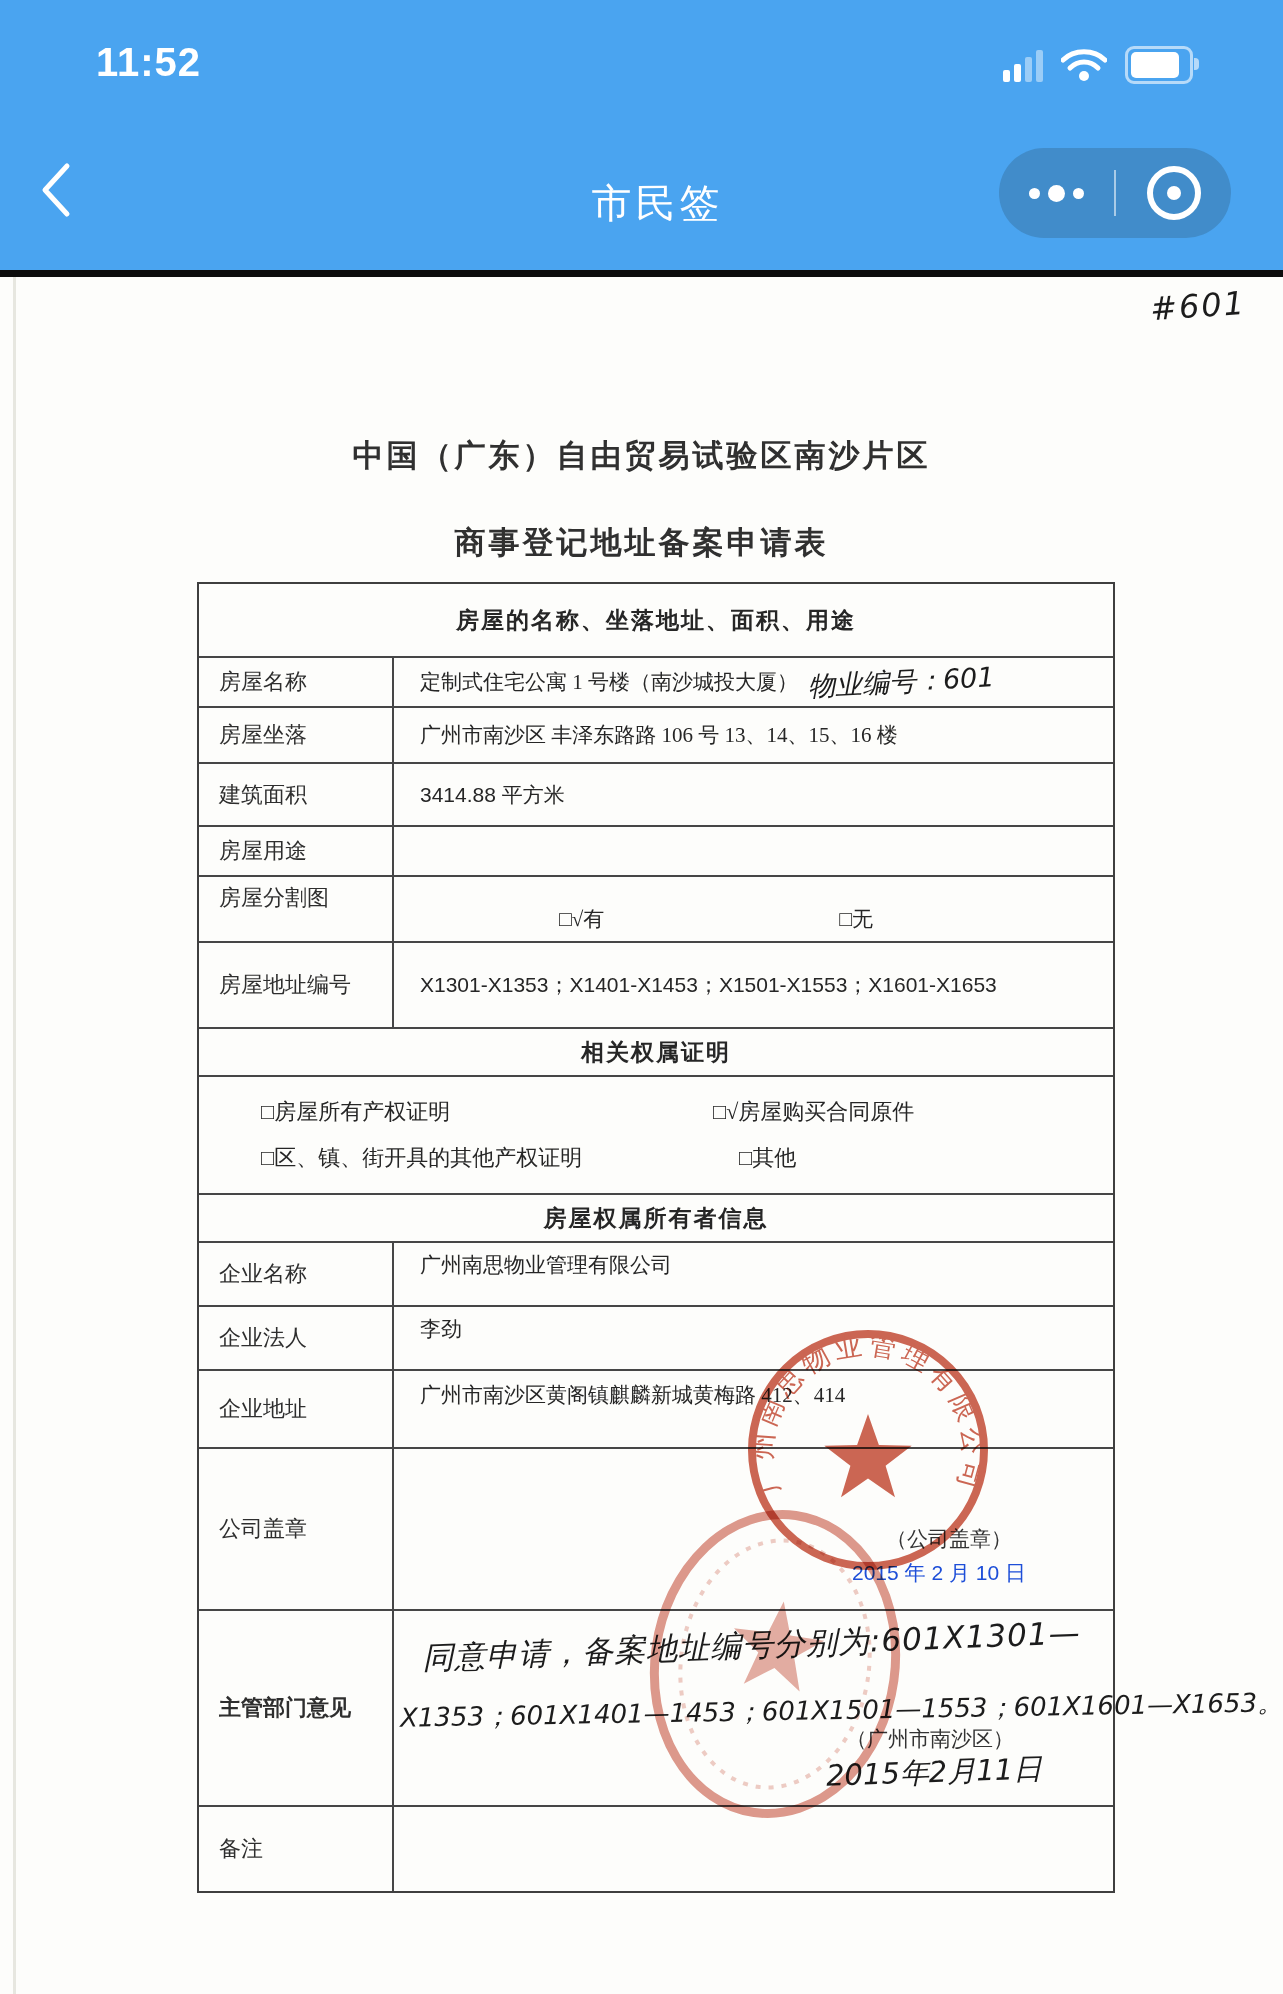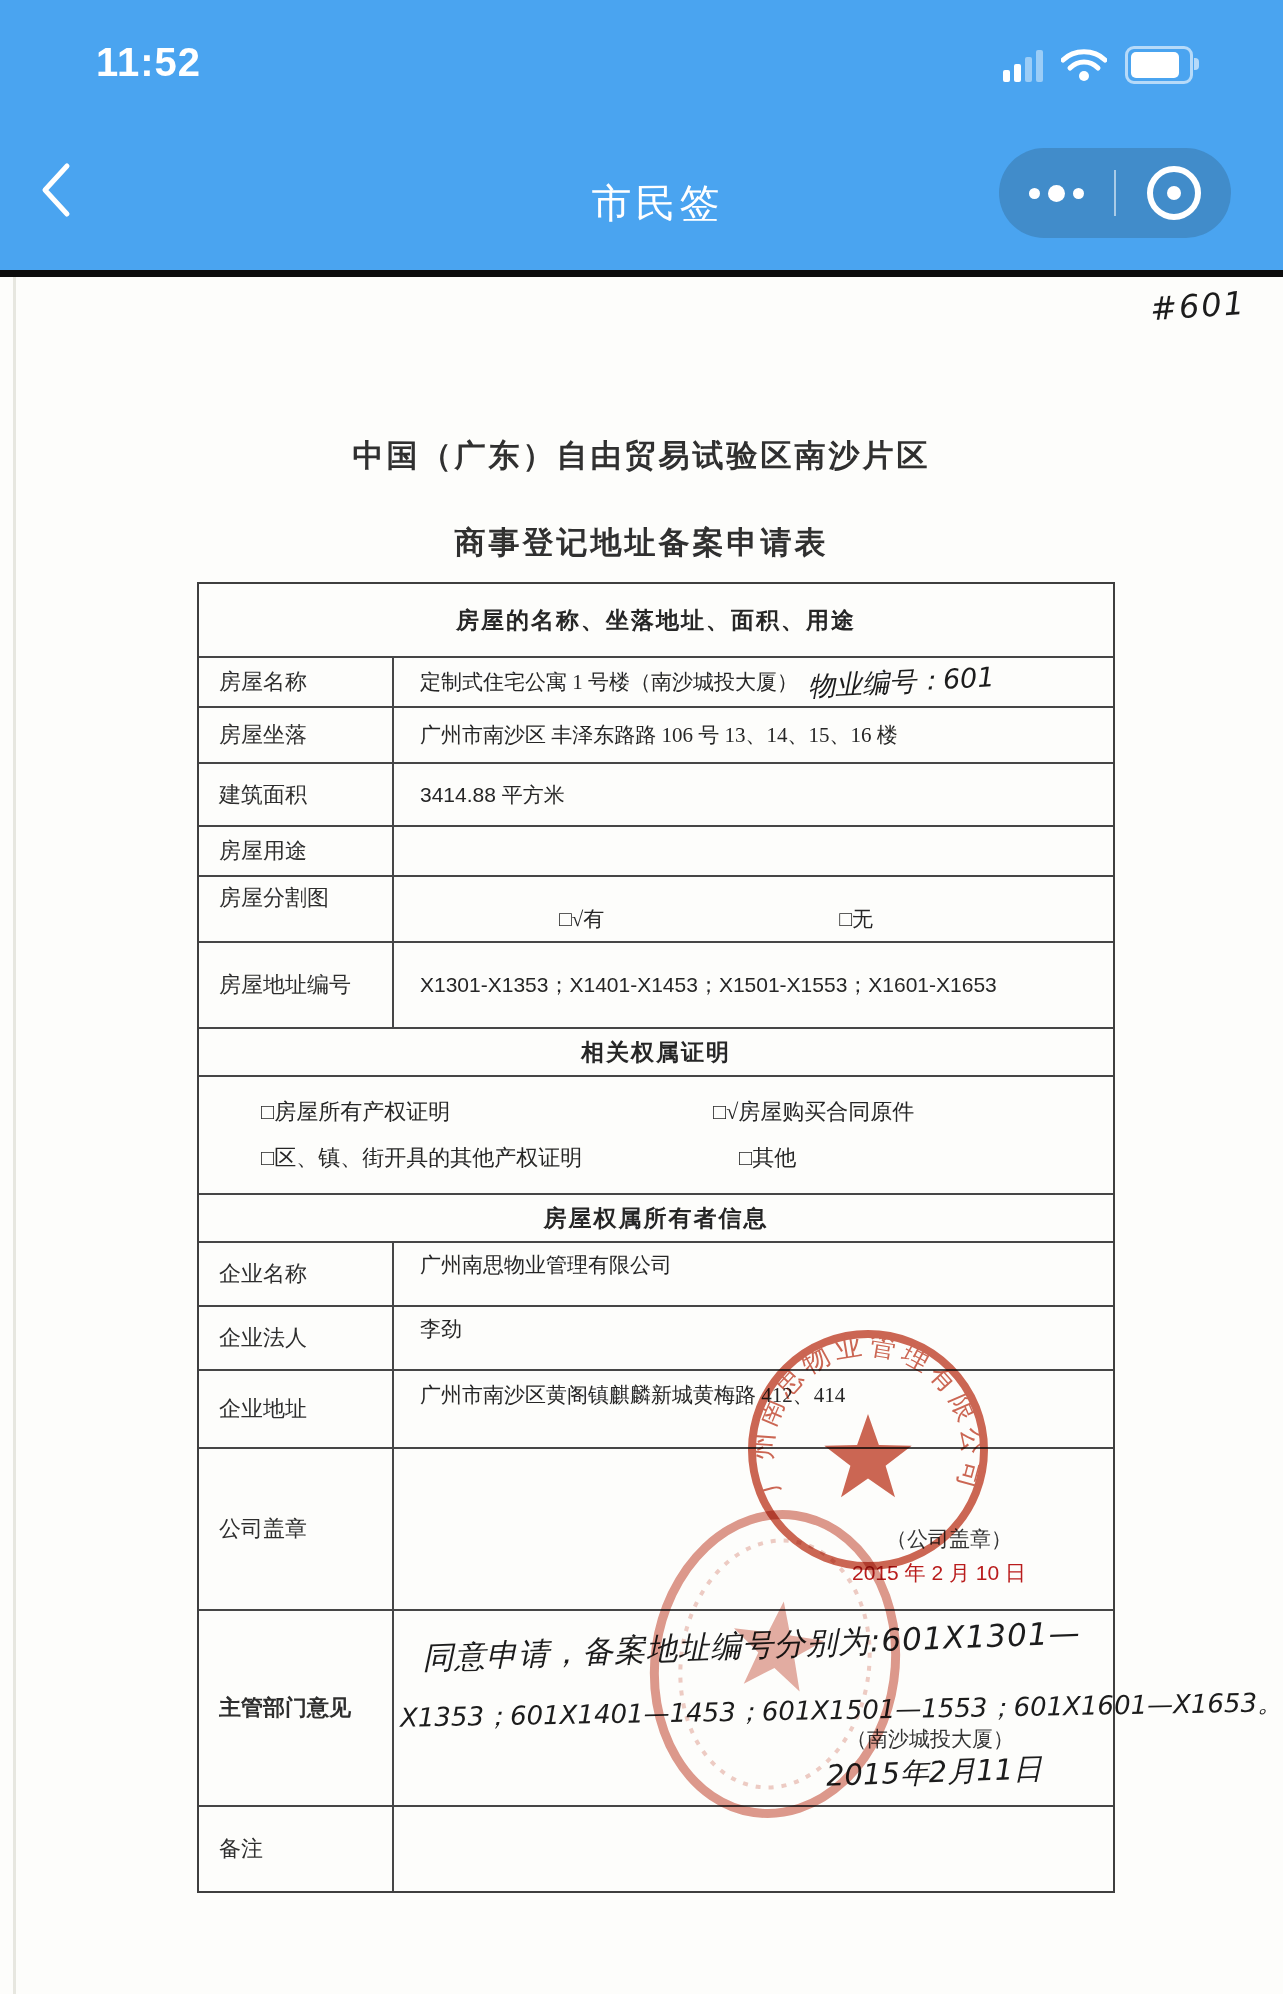--- a/index.html
+++ b/index.html
@@ -45,21 +45,21 @@
   .trow:first-child{border-top:none;}
   .lbl{width:195px;flex:0 0 195px;border-right:2px solid #464646;box-sizing:border-box;display:flex;align-items:center;padding-left:20px;font-size:22px;color:#2e2e2e;}
   .val{flex:1;display:flex;align-items:center;padding-left:26px;font-size:21px;color:#262626;box-sizing:border-box;position:relative;}
   .sechead{justify-content:center;font-weight:bold;font-size:23px;letter-spacing:2px;display:flex;align-items:center;padding-left:0;}
   .num{font-family:"Liberation Sans",sans-serif;font-size:21px;}
   .hw-inline{font-size:27px;margin-left:10px;transform:rotate(-3deg);white-space:nowrap;}
   .opt{white-space:nowrap;}
   .cert-block{flex-direction:column;align-items:stretch;justify-content:space-around;padding:12px 0;}
   .cert-line{display:flex;padding-left:62px;font-size:22px;gap:44px;}
   .caption{position:absolute;font-size:21px;color:#333;}
-  .stampdate{position:absolute;font-size:21px;color:#b91c1c;font-family:"Liberation Sans",sans-serif;}
+  .stampdate{position:absolute;font-size:21px;color:#1d4ed8;font-family:"Liberation Sans",sans-serif;}
   .hw-l1{position:absolute;left:28px;top:14px;font-size:31px;transform:rotate(-2.2deg);white-space:nowrap;letter-spacing:1px;}
   .hw-l2{position:absolute;left:6px;top:82px;font-size:26px;transform:rotate(-1deg);white-space:nowrap;}
   .hw-date{position:absolute;left:432px;top:142px;font-size:29px;transform:rotate(-2deg);white-space:nowrap;}
 
   
   .stamp{position:absolute;mix-blend-mode:multiply;pointer-events:none;}
   .stamp1{left:738px;top:1043px;opacity:.82;}
   .stamp2{left:635px;top:1222px;opacity:.55;transform:rotate(8deg);}
 </style>
 </head>
@@ -202,21 +202,21 @@
           <span class="caption" style="left:492px;top:76px">（公司盖章）</span>
           <span class="stampdate" style="left:458px;top:110px">2015 年 2 月 10 日</span>
         </div>
       </div>
 
       <div class="trow" style="height:196px">
         <div class="lbl" style="font-weight:bold">主管部门意见</div>
         <div class="val">
           <span class="hw hw-l1">同意申请，备案地址编号分别为:601X1301—</span>
           <span class="hw hw-l2">X1353；601X1401—1453；601X1501—1553；601X1601—X1653。</span>
-          <span class="caption" style="left:452px;top:114px">（南沙城投大厦）</span>
+          <span class="caption" style="left:452px;top:114px">（广州市南沙区）</span>
           <span class="hw hw-date">2015年2月11日</span>
         </div>
       </div>
 
       <div class="trow" style="height:86px">
         <div class="lbl">备注</div>
         <div class="val"></div>
       </div>
 
     </div>

